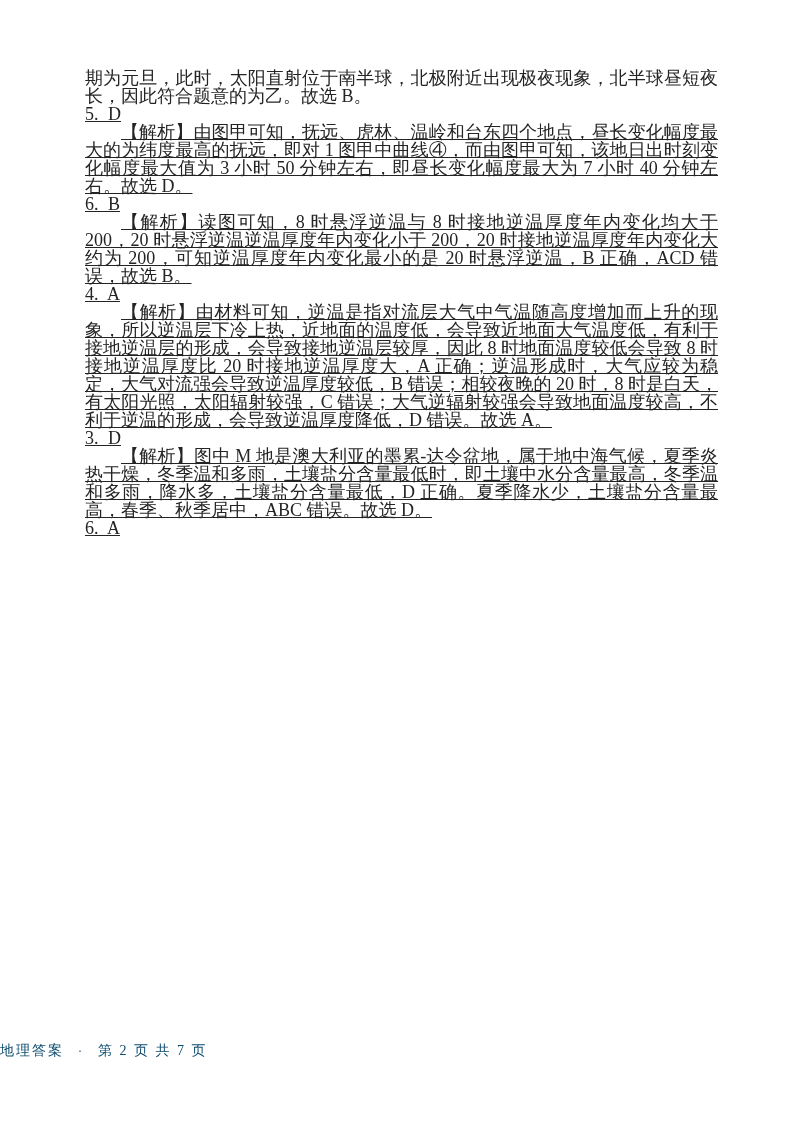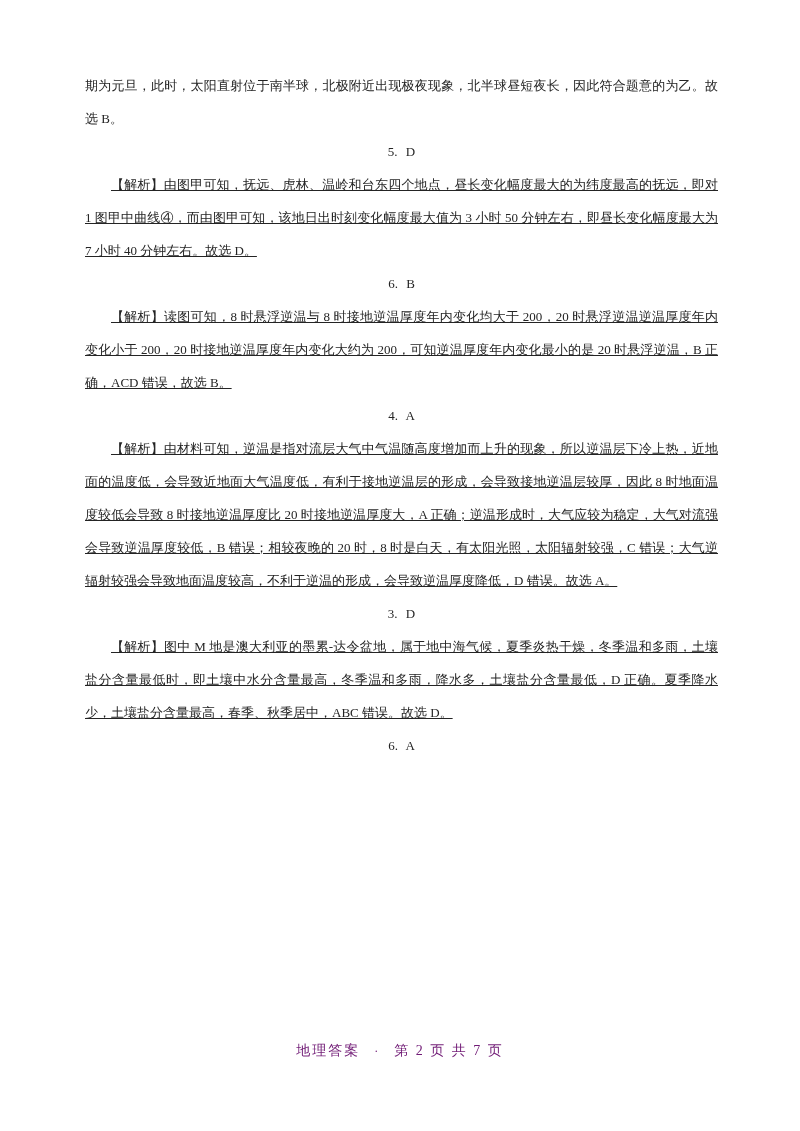--- a/index.html
+++ b/index.html
@@ -15,44 +15,45 @@
     background: #ffffff;
     overflow: hidden;
     font-family: "Liberation Serif", "DejaVu Serif", serif;
     color: #242424;
   }
   .doc-body {
     position: absolute;
     left: 85px;
     top: 69px;
     width: 633px;
-    font-size: 13px;
-    line-height: 33px;
+    font-size: 18px;
+    line-height: 18px;
     text-align: justify;
   }
   .doc-body p {
     margin: 0;
     padding: 0;
   }
   .doc-body p.indent {
     text-indent: 2em;
     text-decoration: underline;
   }
   .doc-body p.answer {
-    text-align: center;
+    text-align: left;
     word-spacing: 5px;
+    text-decoration: underline;
   }
   .page-footer {
     position: absolute;
     left: 0;
     top: 1042px;
     width: 100%;
-    text-align: center;
+    text-align: left;
     font-size: 14px;
-    color: #701a75;
+    color: #0c4a6e;
     letter-spacing: 2px;
   }
   .page-footer .sep {
     display: inline-block;
     margin: 0 14px;
     font-size: 12px;
   }
 </style>
 </head>
 <body>

